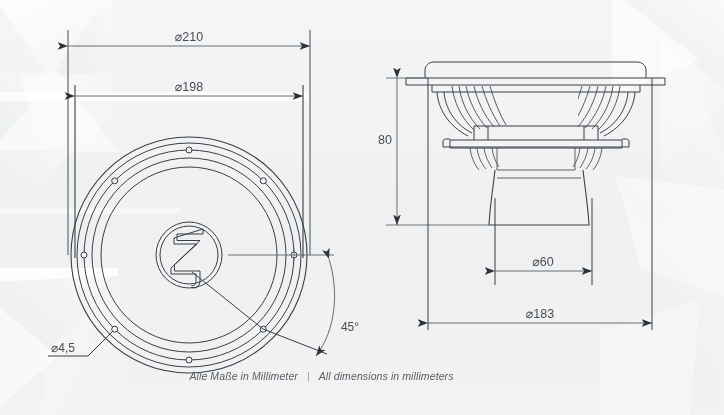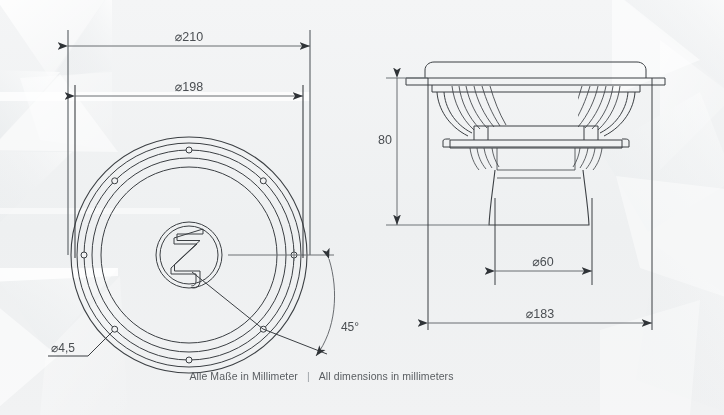--- a/index.html
+++ b/index.html
@@ -34,20 +34,21 @@
     position: absolute;
     left: 0;
     top: 370px;
     width: 643px;
     text-align: center;
     z-index: 3;
     font-size: 10.5px;
     color: #595d61;
     letter-spacing: 0.1px;
     white-space: nowrap;
+    font-style: italic;
   }
   .footer-note span { display: inline-block; vertical-align: baseline; }
   .footer-sep {
     padding: 0 9px;
     color: #9aa0a5;
   }
 </style>
 </head>
 <body>
 

